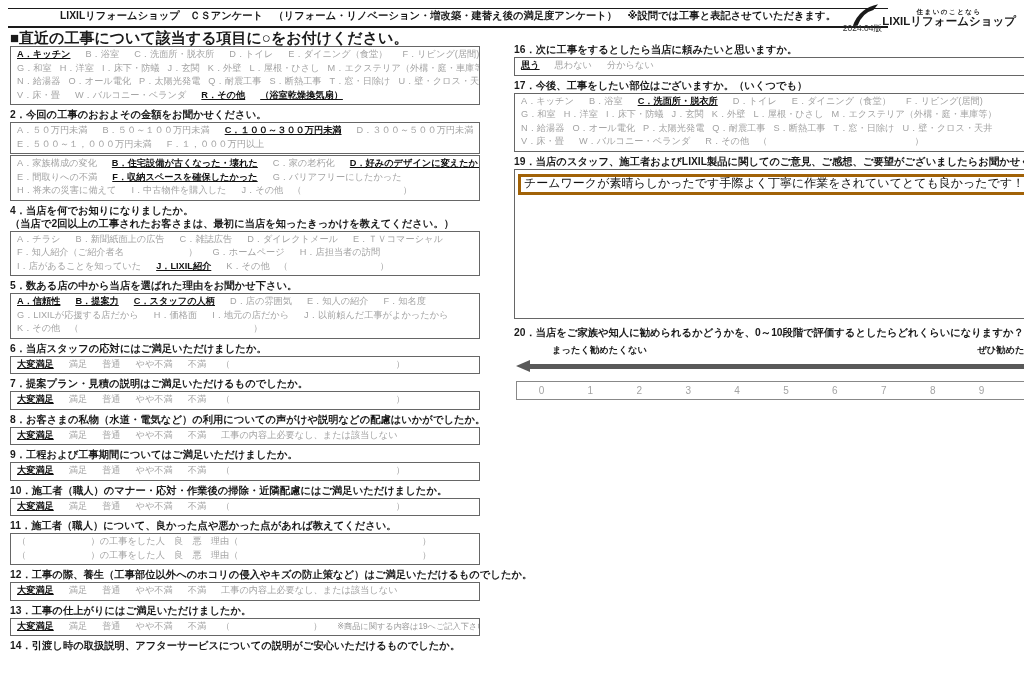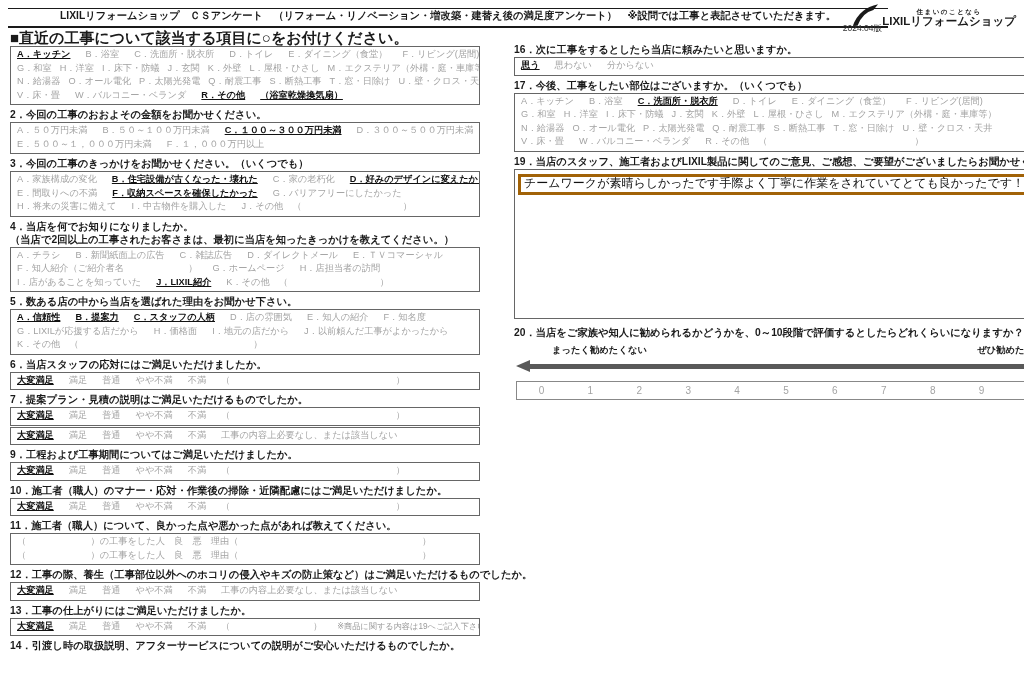--- a/index.html
+++ b/index.html
@@ -111,21 +111,20 @@
             <span class="opt sel">C．１００～３００万円未満</span>
             <span class="opt">D．３００～５００万円未満</span>
           </div>
           <div class="opt-row roomy">
             <span class="opt">E．５００～１，０００万円未満</span>
             <span class="opt">F．１，０００万円以上</span>
           </div>
         </div>
       </div>
       <div class="q">
-        <div class="q-title">3．今回の工事のきっかけをお聞かせください。（いくつでも）</div>
         <div class="q-box">
           <div class="opt-row roomy">
             <span class="opt">A．家族構成の変化</span>
             <span class="opt sel">B．住宅設備が古くなった・壊れた</span>
             <span class="opt">C．家の老朽化</span>
             <span class="opt sel">D．好みのデザインに変えたかった</span>
           </div>
           <div class="opt-row roomy">
             <span class="opt">E．間取りへの不満</span>
             <span class="opt sel">F．収納スペースを確保したかった</span>
@@ -203,20 +202,21 @@
             <span class="opt sel">大変満足</span>
             <span class="opt">満足</span>
             <span class="opt">普通</span>
             <span class="opt">やや不満</span>
             <span class="opt">不満</span>
             <span class="opt">（　　　　　　　　　　　　　　　　　　）</span>
           </div>
         </div>
       </div>
       <div class="q">
+        <div class="q-title">8．お客さまの私物（水道・電気など）の利用についての声がけや説明などの配慮はいかがでしたか。</div>
         <div class="q-box">
           <div class="opt-row roomy">
             <span class="opt sel">大変満足</span>
             <span class="opt">満足</span>
             <span class="opt">普通</span>
             <span class="opt">やや不満</span>
             <span class="opt">不満</span>
             <span class="opt">工事の内容上必要なし、または該当しない</span>
           </div>
         </div>

